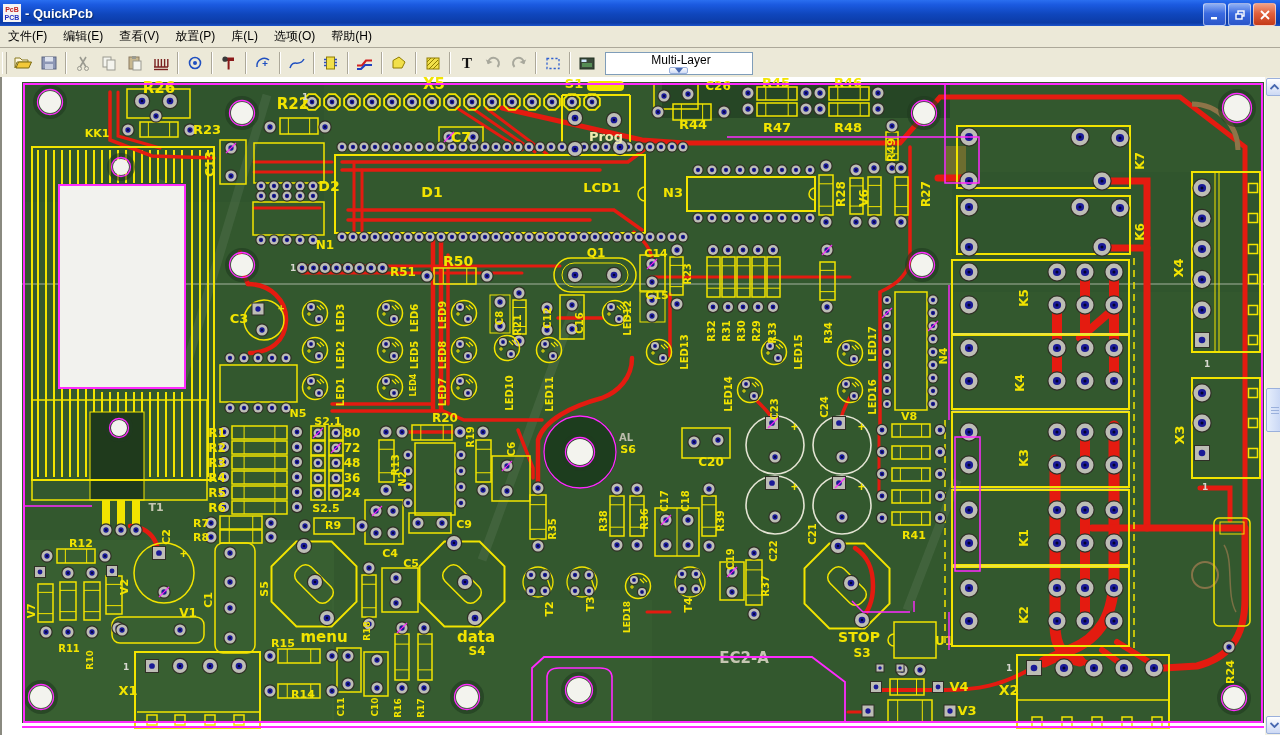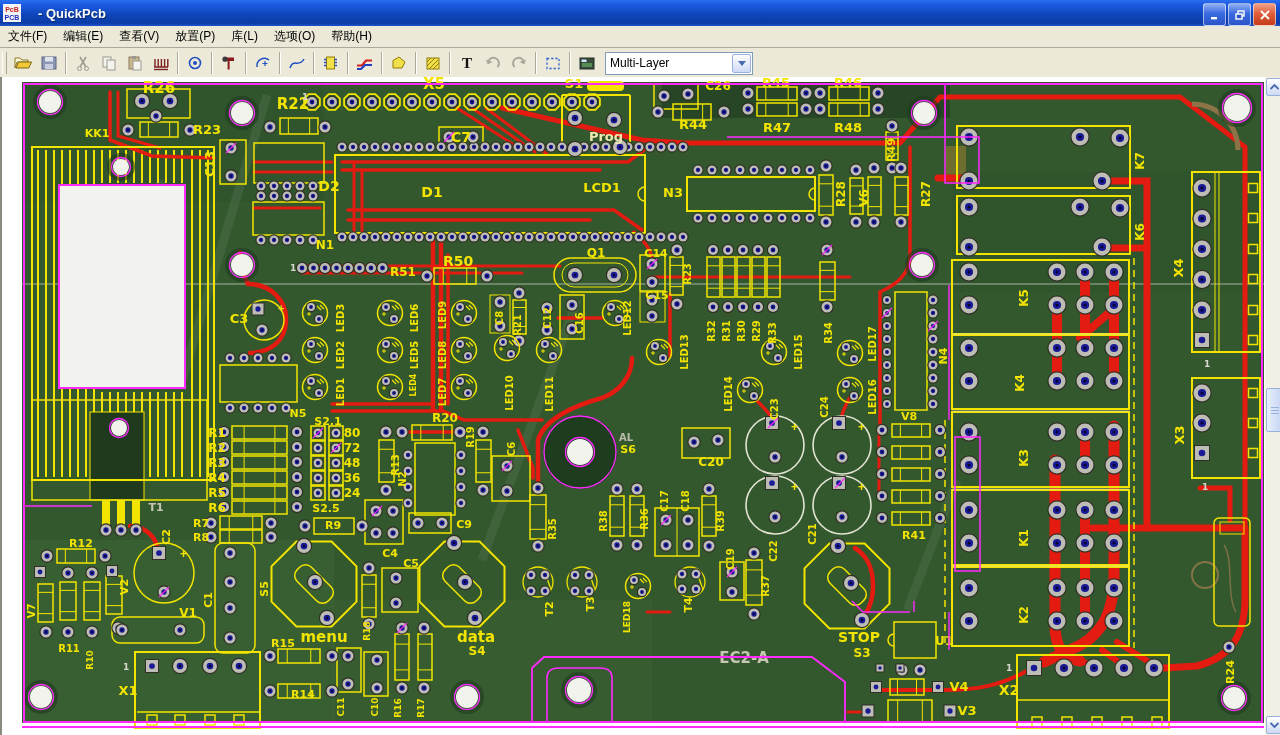--- a/index.html
+++ b/index.html
@@ -3,38 +3,38 @@
 <meta charset="utf-8">
 <style>
   html,body{margin:0;padding:0;}
   body{font-family:"Liberation Sans",sans-serif;background:#fff;}
   .window{position:relative;width:1280px;height:735px;overflow:hidden;background:#ECE9D8;}
   
   .titlebar{position:absolute;top:0;left:0;width:1280px;height:26px;
     background:linear-gradient(180deg,#2a6ff0 0%,#1b5ae0 18%,#0f46bc 55%,#0c3ba6 88%,#1c54cc 100%);
     display:flex;align-items:center;color:#fff;}
   .app-icon{width:18px;height:18px;margin:0 4px 0 3px;display:inline-block;}
-  .title-text{font-weight:bold;font-size:13px;text-shadow:1px 1px 1px #0a2a6a;margin-left:13px;}
+  .title-text{font-weight:bold;font-size:13px;text-shadow:1px 1px 1px #0a2a6a;}
   .winbtns{position:absolute;right:4px;top:3px;display:flex;gap:2px;}
   .wbtn{width:21px;height:21px;border-radius:3px;border:1px solid rgba(255,255,255,.55);
     display:flex;align-items:center;justify-content:center;}
   .wbtn.blue{background:linear-gradient(180deg,#8fb0f4 0%,#3a6ae0 45%,#2a55c8 100%);}
   .wbtn.red{background:linear-gradient(180deg,#f0a086 0%,#e0603c 45%,#c43a18 100%);}
   
   .menubar{position:absolute;top:26px;left:0;width:1280px;height:21px;background:#ECE9D8;
     display:flex;align-items:center;font-size:12px;color:#000;border-bottom:6px solid #a21caf;}
   .menu-item{padding:2px 8px;cursor:default;}
   
   .toolbar{position:absolute;top:47px;left:0;width:1280px;height:30px;background:#ECE9D8;
     border-top:1px solid #aca899;border-bottom:1px solid #aca899;display:flex;align-items:center;}
   .grip{width:3px;height:22px;border-left:1px solid #fff;border-right:1px solid #aca899;margin:0 3px 0 2px;}
   .tbtn{width:24px;height:24px;display:flex;align-items:center;justify-content:center;border:1px solid transparent;}
   .tsep{width:1px;height:22px;background:#aca899;border-right:1px solid #fff;margin:0 3px;}
   .layer-dd{margin-left:5px;width:146px;height:21px;background:#fff;border:1px solid #7F9DB9;
-    display:flex;align-items:center;position:relative;font-size:12px;}
+    display:flex;align-items:center;position:relative;font-size:12px;flex-direction:column;}
   .layer-dd .txt{padding-left:4px;flex:1;}
   .dd-btn{width:17px;height:17px;margin-right:1px;background:linear-gradient(180deg,#fdfdfd,#cfdbf5);
     border:1px solid #9ab0dc;border-radius:2px;display:flex;align-items:center;justify-content:center;}
   
   .canvas{position:absolute;top:77px;left:0;width:1280px;height:658px;background:#fff;border-left:2px solid #8a8a80;}
   #pcb-svg{position:absolute;left:0;top:0;}
   .vscroll{position:absolute;right:0;top:0;width:17px;height:658px;background:#f2f0e4;}
   .sbtn{position:absolute;left:1px;width:15px;height:16px;border:1px solid #9ab0dc;border-radius:2px;
     background:linear-gradient(180deg,#ffffff,#cdd9f4);display:flex;align-items:center;justify-content:center;}
   .sthumb{position:absolute;left:1px;top:311px;width:15px;height:42px;border:1px solid #9ab0dc;border-radius:2px;

